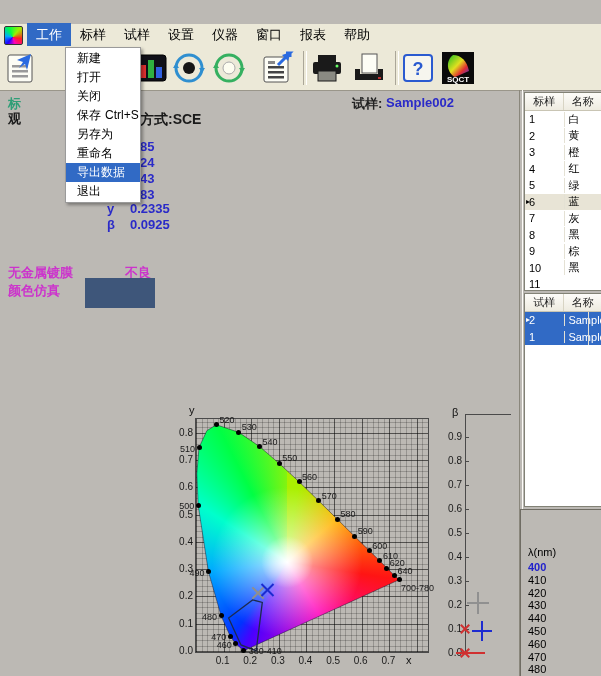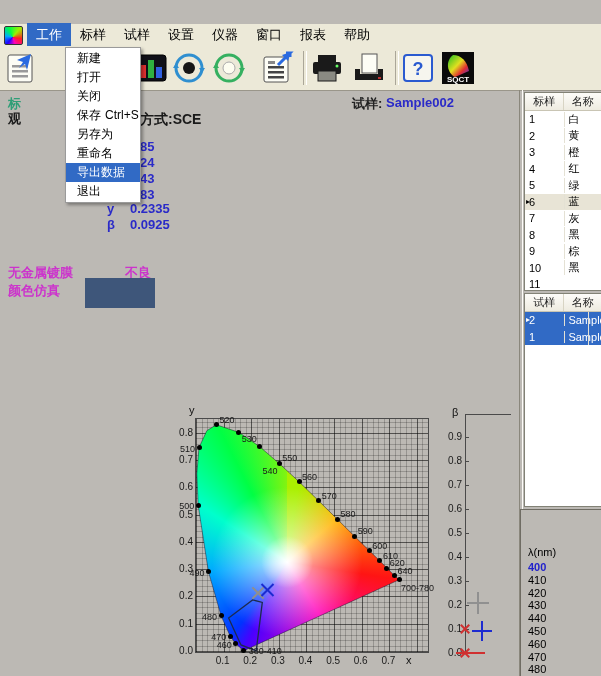--- a/index.html
+++ b/index.html
@@ -268,23 +268,23 @@
           <div class="llabel" style="left: 5.13333px; top: 192.756px; width: 16px; text-align: right;">480</div>
           <div class="ldot" style="left: 9.92857px; top: 150.108px;"></div>
           <div class="llabel" style="left: -7.57143px; top: 148.608px; width: 16px; text-align: right;">490</div>
           <div class="ldot" style="left: -0.290476px; top: 83.8871px;"></div>
           <div class="llabel" style="left: -17.7905px; top: 82.3871px; width: 16px; text-align: right;">500</div>
           <div class="ldot" style="left: 0.538095px; top: 26.114px;"></div>
           <div class="llabel" style="left: -16.9619px; top: 24.614px; width: 16px; text-align: right;">510</div>
           <div class="ldot" style="left: 17.9381px; top: 3.22281px;"></div>
           <div class="llabel" style="left: 23.4381px; top: -4.27719px;">520</div>
           <div class="ldot" style="left: 40.3095px; top: 10.8532px;"></div>
-          <div class="llabel" style="left: 45.8095px; top: 3.35322px; margin-top: 12px;">530</div>
+          <div class="llabel" style="left: 45.8095px; top: 3.35322px;">530</div>
           <div class="ldot" style="left: 61.0238px; top: 25.024px;"></div>
-          <div class="llabel" style="left: 66.5238px; top: 17.524px; margin-top: 29px;">540</div>
+          <div class="llabel" style="left: 66.5238px; top: 17.524px;">540</div>
           <div class="ldot" style="left: 80.6333px; top: 41.9199px;"></div>
           <div class="llabel" style="left: 86.1333px; top: 34.4199px;">550</div>
           <div class="ldot" style="left: 100.519px; top: 60.1784px;"></div>
           <div class="llabel" style="left: 106.019px; top: 52.6784px;">560</div>
           <div class="ldot" style="left: 120.129px; top: 79.2544px;"></div>
           <div class="llabel" style="left: 125.629px; top: 71.7544px;">570</div>
           <div class="ldot" style="left: 138.91px; top: 97.7854px;"></div>
           <div class="llabel" style="left: 144.41px; top: 90.2854px;">580</div>
           <div class="ldot" style="left: 156.31px; top: 114.954px;"></div>
           <div class="llabel" style="left: 161.81px; top: 107.454px;">590</div>

